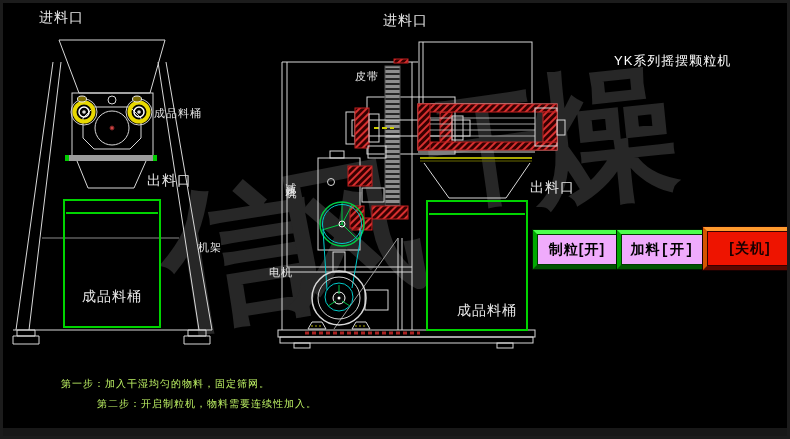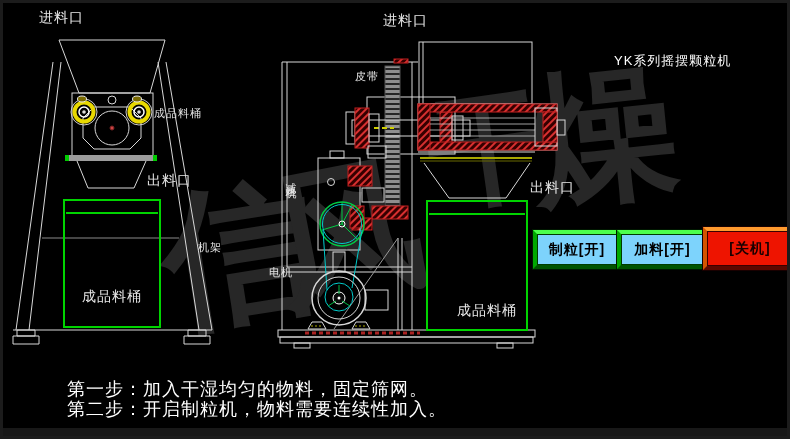--- a/index.html
+++ b/index.html
@@ -24,32 +24,32 @@
   .lbl{position:absolute;color:#e6e6e6;font-size:11px;letter-spacing:1px;white-space:nowrap;z-index:4;}
   .lbl.big{font-size:14px;text-align:center;}
   .lbl.vert{writing-mode:vertical-rl;text-orientation:upright;letter-spacing:3px;}
   .title{position:absolute;left:614px;top:52px;color:#ffffff;font-size:13px;font-weight:normal;
          letter-spacing:1px;white-space:nowrap;z-index:4;}
 
   
   .btn{position:absolute;display:flex;align-items:center;justify-content:center;z-index:5;
        font-size:14px;font-weight:bold;color:#000;letter-spacing:1px;cursor:pointer;
        border-style:solid;border-width:4px;white-space:nowrap;}
-  .btn.green{background:#7dd3fc;border-color:#4cff4c #006e00 #005400 #00a800;
+  .btn.green{background:#f0abfc;border-color:#4cff4c #006e00 #005400 #00a800;
              box-shadow:inset 0 0 0 1px #003c00, 0 0 0 1px #001800;}
   .btn1{left:533px;top:230px;width:80px;height:31px;}
-  .btn2{left:617px;top:230px;width:83px;height:31px;}
+  .btn2{left:617px;top:230px;width:83px;height:31px;font-family:Liberation Mono, monospace;}
   .btn3{left:703px;top:227px;width:86px;height:35px;background:#ee1400;
         border-color:#ff9a2e #7e0c00 #5c0800 #d45400;color:#1a0000;
         box-shadow:inset 0 0 0 1px #3c0000, 0 0 0 1px #180000;}
 
   
-  .step{position:absolute;left:67px;color:#ffffff;font-size:18px;letter-spacing:1px;
+  .step{position:absolute;left:61px;color:#bef264;font-size:10px;letter-spacing:1px;
         white-space:nowrap;z-index:4;}
-  .step1{top:377px;} .step2{top:397px;} .step3{top:416px;}
+  .step1{top:377px;} .step2{top:397px;margin-left:36px;} .step3{top:416px;}
 </style>
 </head>
 <body>
 
 <div class="stage">
 
   <span class="wm wm1">信</span>
   <span class="wm wm2">风</span>
   <span class="wm wm3">干</span>
   <span class="wm wm4">燥</span>

